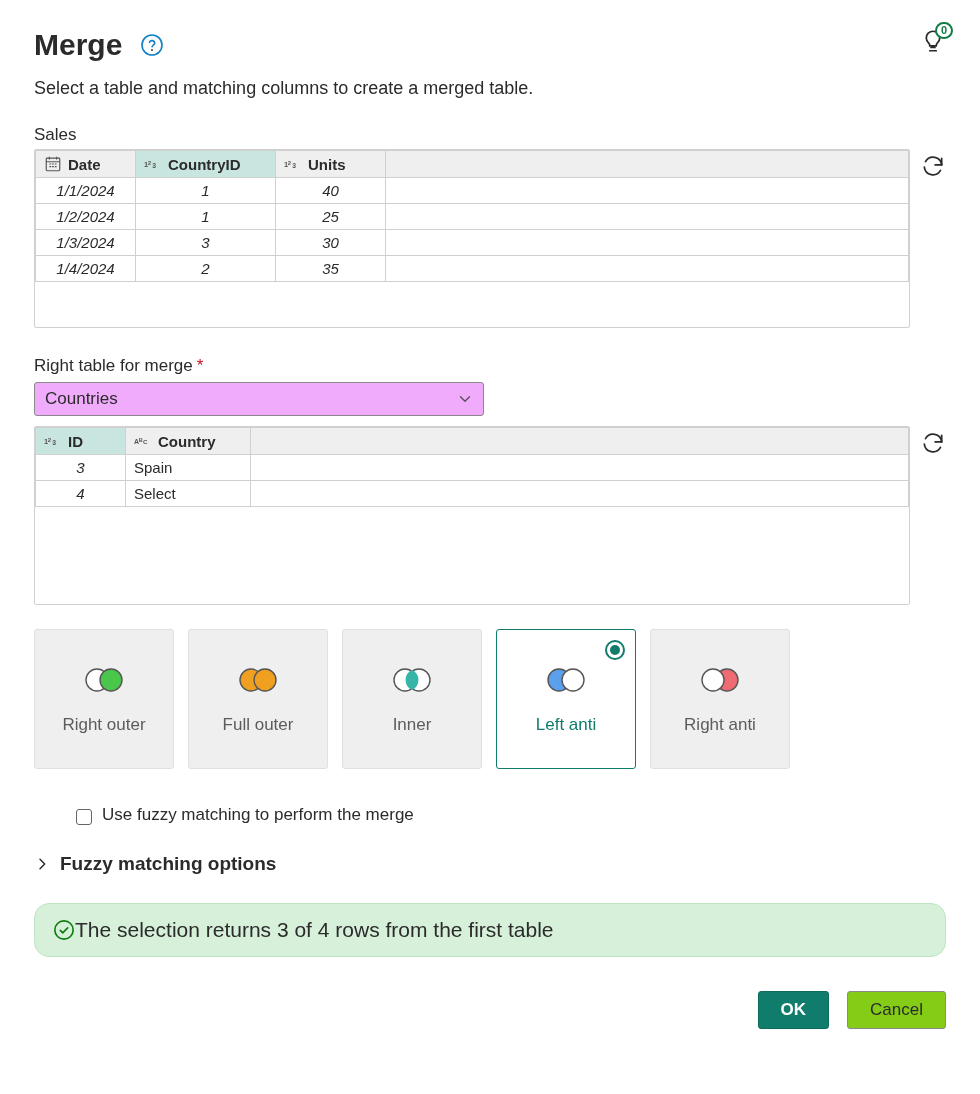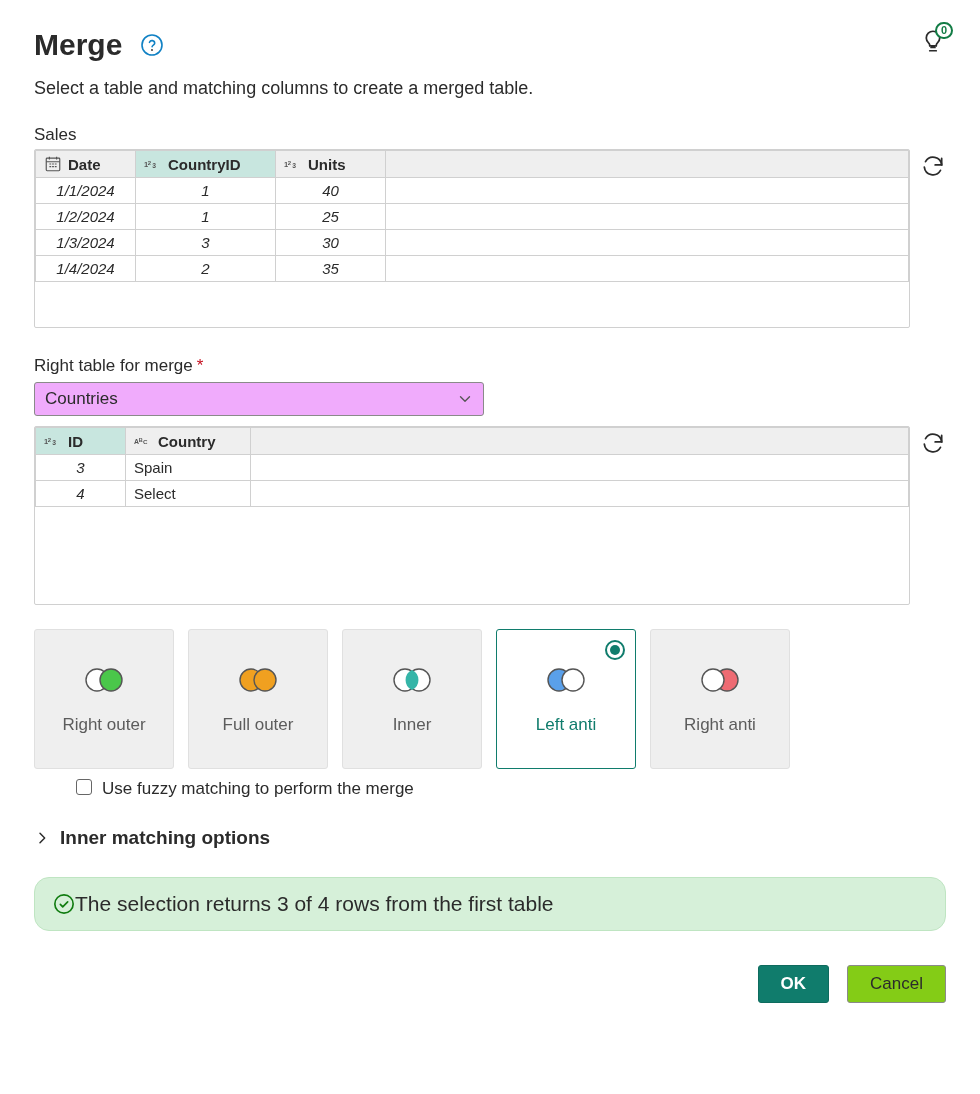--- a/index.html
+++ b/index.html
@@ -77,21 +77,21 @@
   }
   .join-card .label{font-size:17px;color:var(--subtle);text-align:center;line-height:1.2;padding:0 6px;}
   .join-card.selected{background:#fff;border:1px solid var(--teal);}
   .join-card.selected .label{color:var(--teal);}
   .join-card.selected .radio-dot{
     position:absolute;top:10px;right:10px;width:20px;height:20px;border-radius:50%;
     border:2px solid var(--teal);display:flex;align-items:center;justify-content:center;
   }
   .join-card.selected .radio-dot::after{content:"";width:10px;height:10px;border-radius:50%;background:var(--teal);}
   .venn{width:48px;height:34px;}
-  .fuzzy-row{display:flex;align-items:flex-start;gap:10px;margin-top:10px;padding-left:42px;}
+  .fuzzy-row{display:flex;align-items:flex-end;gap:10px;margin-top:36px;padding-left:42px;}
   .checkbox{width:16px;height:16px;border:1.5px solid #666;border-radius:3px;background:#fff;cursor:pointer;flex:none;}
   .fuzzy-label{font-size:17px;}
   .expand-row{display:flex;align-items:center;gap:10px;margin-top:28px;cursor:pointer;}
   .expand-row .chev svg{width:16px;height:16px;display:block;stroke:#2b2b2b;}
   .expand-row .title{font-size:19px;font-weight:700;}
   .status-bar{
     margin-top:28px;background:var(--green-bg);border:1px solid var(--green-border);
     border-radius:15px;padding:14px 18px;display:flex;align-items:center;
     font-size:21px;
   }
@@ -323,21 +323,21 @@
       <div class="checkbox"></div>
       <div class="fuzzy-label">Use fuzzy matching to perform the merge</div>
     </div>
 
     <div class="expand-row">
       <span class="chev">
         <svg viewBox="0 0 24 24" fill="none" stroke-width="2.2">
             <path d="M9 5l7 7-7 7" stroke-linecap="round" stroke-linejoin="round"></path>
           </svg>
       </span>
-      <span class="title">Inner matching options</span>
+      <span class="title">Fuzzy matching options</span>
     </div>
 
     <div class="status-bar">
       <span>
         <svg viewBox="0 0 24 24" fill="none" stroke-width="1.8">
             <circle cx="12" cy="12" r="10"></circle>
             <path d="M8 12.5l2.6 2.6L16 9.7" stroke-linecap="round" stroke-linejoin="round"></path>
           </svg>
       </span>
       <span>The selection returns 3 of 4 rows from the first table</span>

